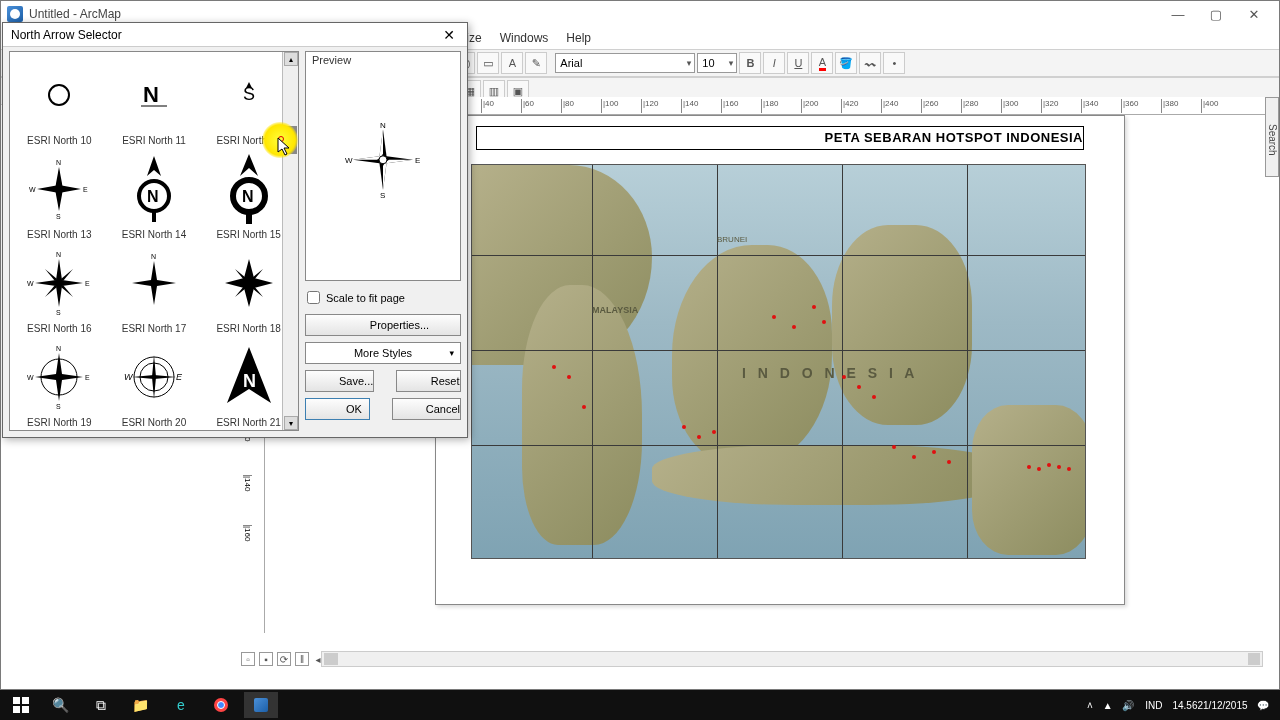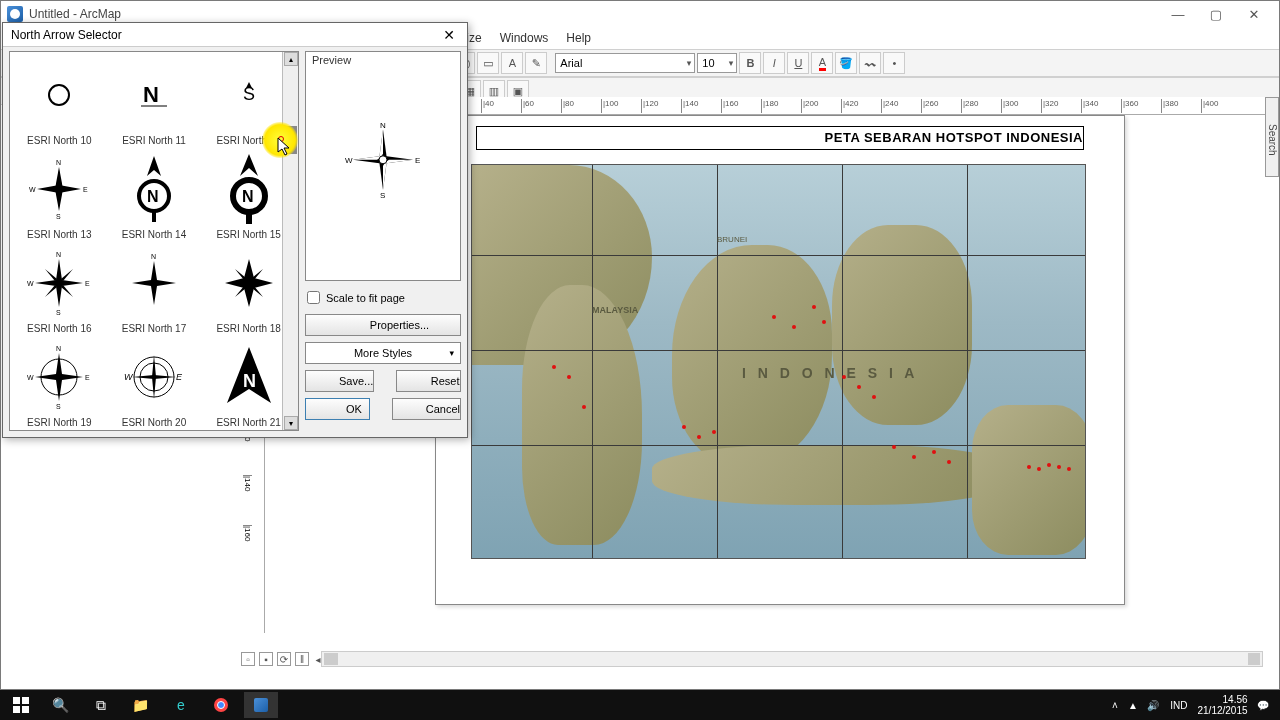--- a/index.html
+++ b/index.html
@@ -70,21 +70,21 @@
 .highlight{position:absolute;width:36px;height:36px;border-radius:50%;background:radial-gradient(circle,#ffff3a 0%,#ffe600 60%,rgba(255,230,0,0) 75%);z-index:60;pointer-events:none;}
 .highlight:before{content:"";position:absolute;left:16px;top:14px;width:4px;height:4px;border:1px solid #d00;border-radius:50%;}
 .cursor{position:absolute;z-index:61;font-size:16px;pointer-events:none;}
 
 
 .taskbar{position:absolute;left:0;right:0;bottom:0;height:30px;background:#101010;display:flex;align-items:center;padding:0 4px;gap:6px;z-index:100;}
 .taskbtn{width:34px;height:26px;display:flex;align-items:center;justify-content:center;color:#fff;font-size:14px;}
 .taskbtn.active{background:#333;}
 .taskbar .sp{flex:1;}
 .tray{display:flex;align-items:center;gap:10px;color:#fff;font-size:10px;padding-right:6px;}
-.tray .col{display:flex;flex-direction:column;align-items:flex-end;line-height:11px;}
+.tray .col{display:flex;flex-direction:row;align-items:flex-end;line-height:11px;}
 
 
 svg{overflow:visible;}
 </style>
 </head>
 <body>
 
 <div class="desktop">
 
   <div class="arcmap">

